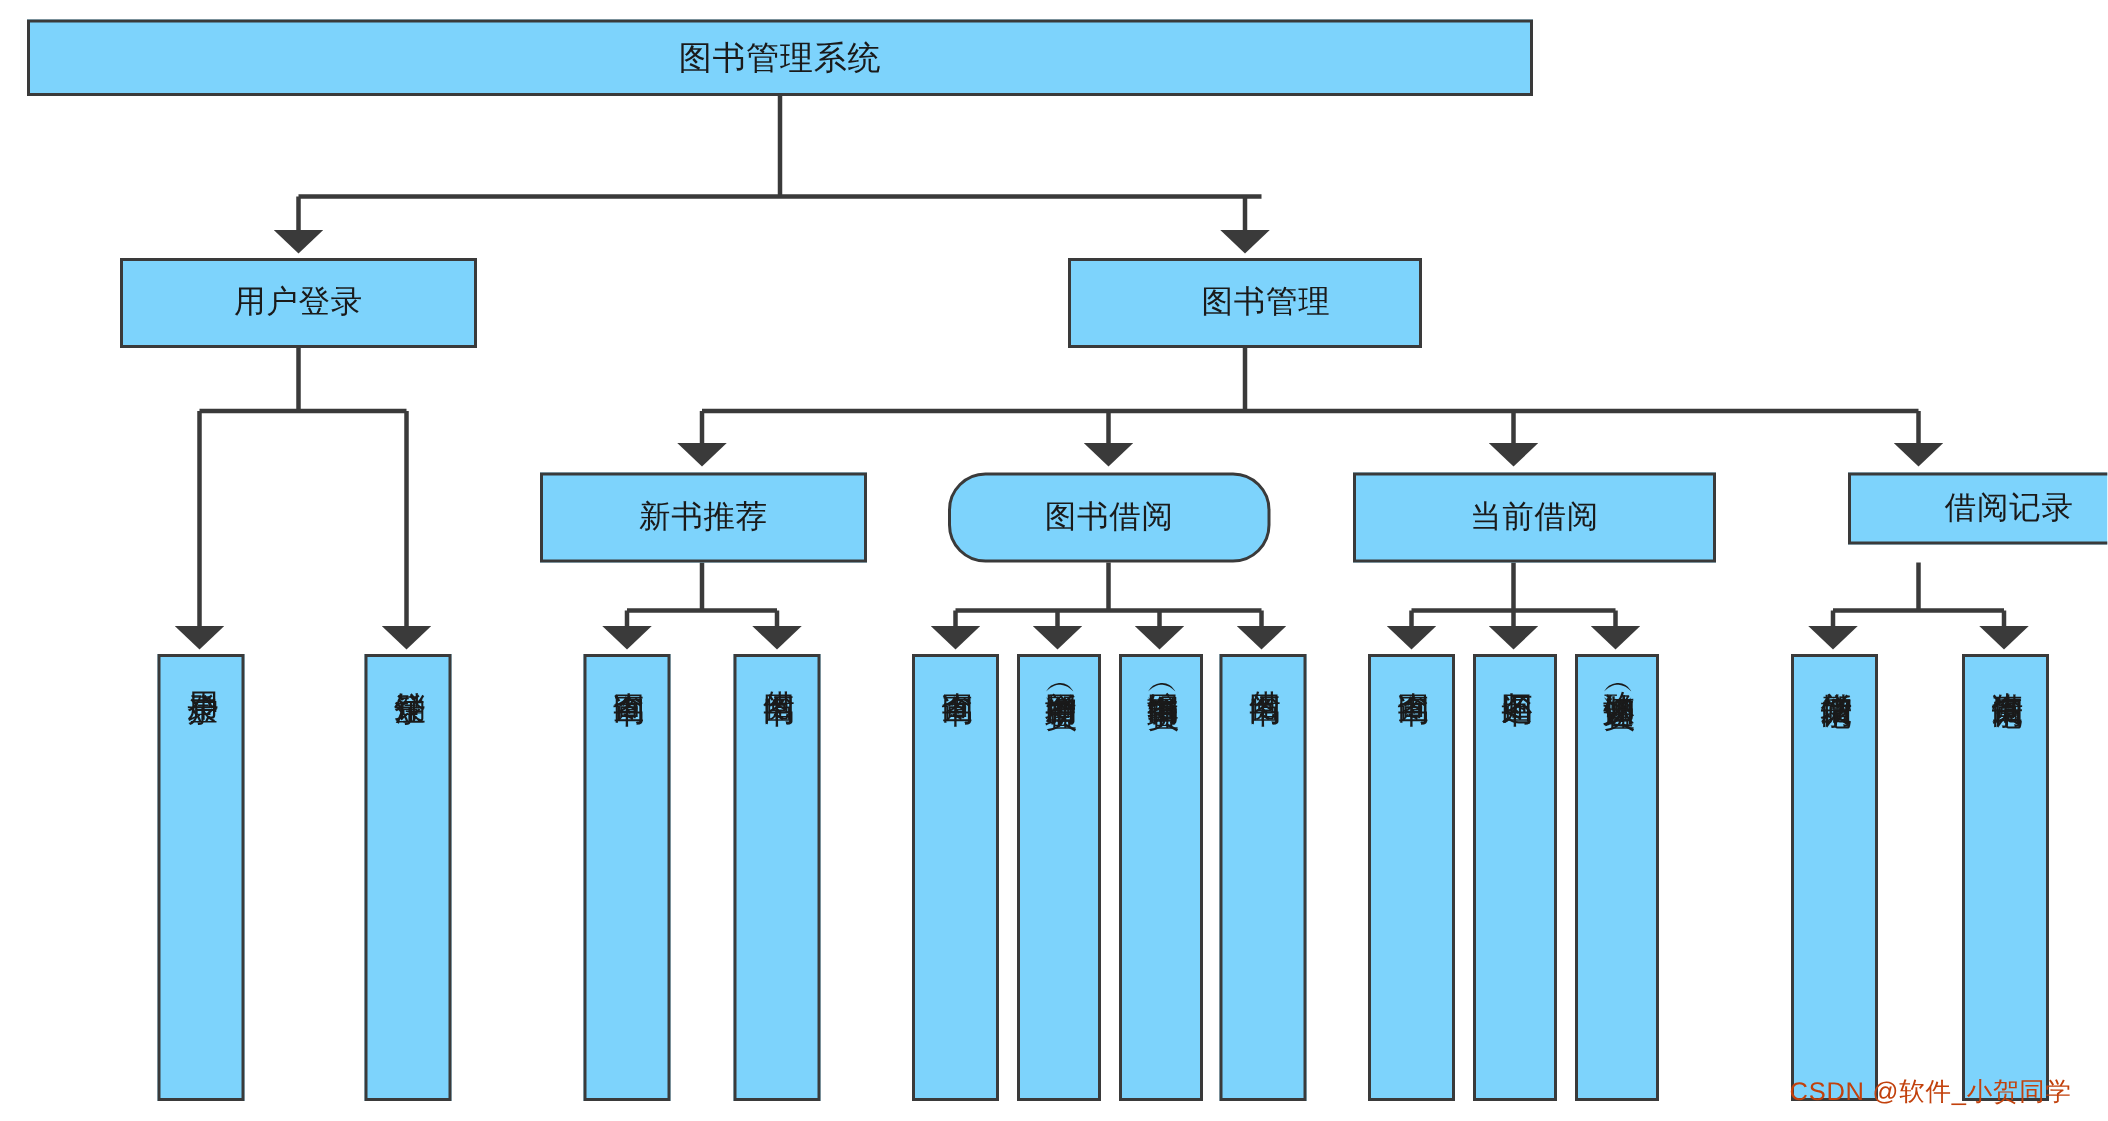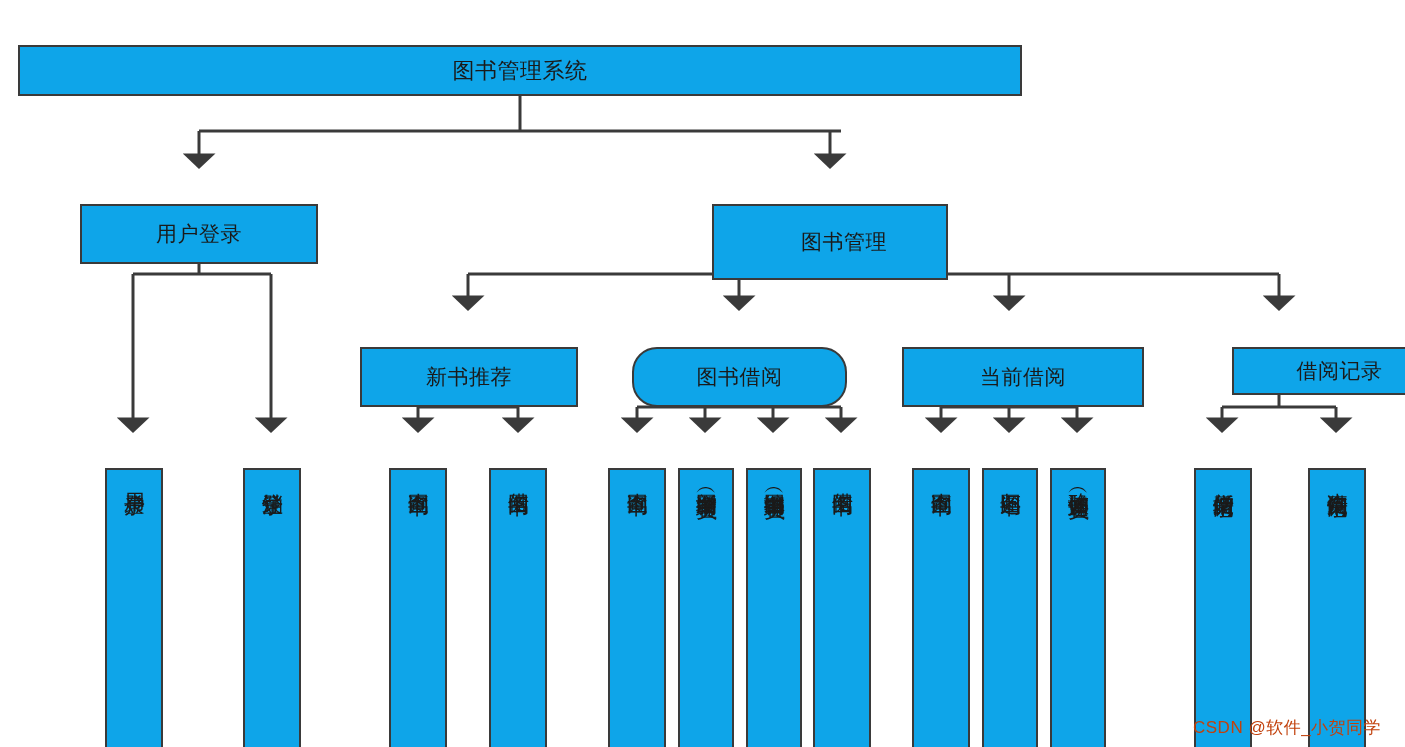--- a/index.html
+++ b/index.html
@@ -22,26 +22,25 @@
     left: 0;
     top: 0;
     width: 1405px;
     height: 747px;
     pointer-events: none;
   }
   .node {
     position: absolute;
     box-sizing: border-box;
     border: 2.5px solid #3a3a3a;
-    background: #0ea5e9;
+    background: #7dd3fc;
     display: flex;
     align-items: center;
     justify-content: center;
     color: #1a1a1a;
-    margin-top: 32px;
   }
   .node-label {
     display: block;
     text-align: center;
     line-height: 1.08;
     letter-spacing: 0.5px;
   }
   .h-node .node-label {
     font-size: 21px;
   }
@@ -124,21 +123,21 @@
   </svg>
 
   <div class="node root h-node" style="left:18px; top:13px; width:1004px; height:51px;">
     <span class="node-label">图书管理系统</span>
   </div>
 
   <div class="node h-node" style="left:80px; top:172px; width:238px; height:60px;">
     <span class="node-label">用户登录</span>
   </div>
 
-  <div class="node h-node" style="left:712px; top:172px; width:236px; height:76px;padding-left:28px;">
+  <div class="node h-node" style="left:712px; top:172px; width:236px; height:60px;padding-left:28px;">
     <span class="node-label">图书管理</span>
   </div>
 
   <div class="node h-node" style="left:360px; top:315px; width:218px; height:60px;">
     <span class="node-label">新书推荐</span>
   </div>
 
   <div class="node h-node" style="left:632px; top:315px; width:215px; height:60px;border-radius:25px;">
     <span class="node-label">图书借阅</span>
   </div>

